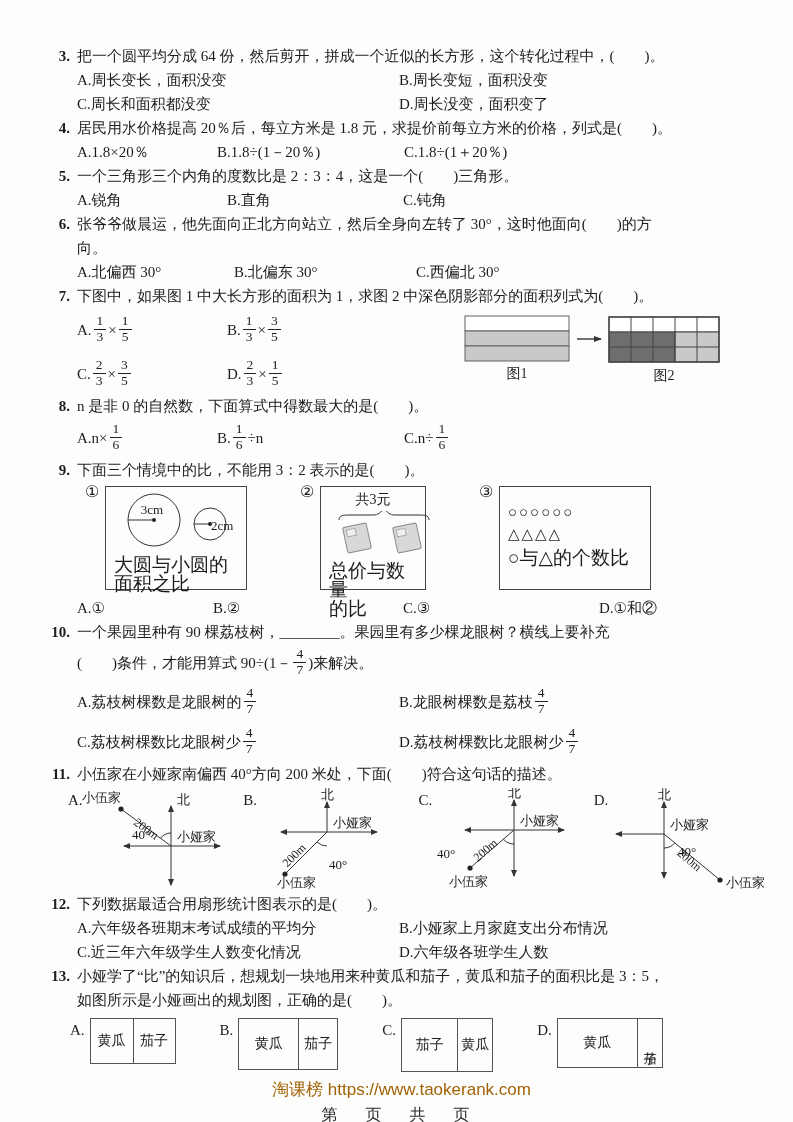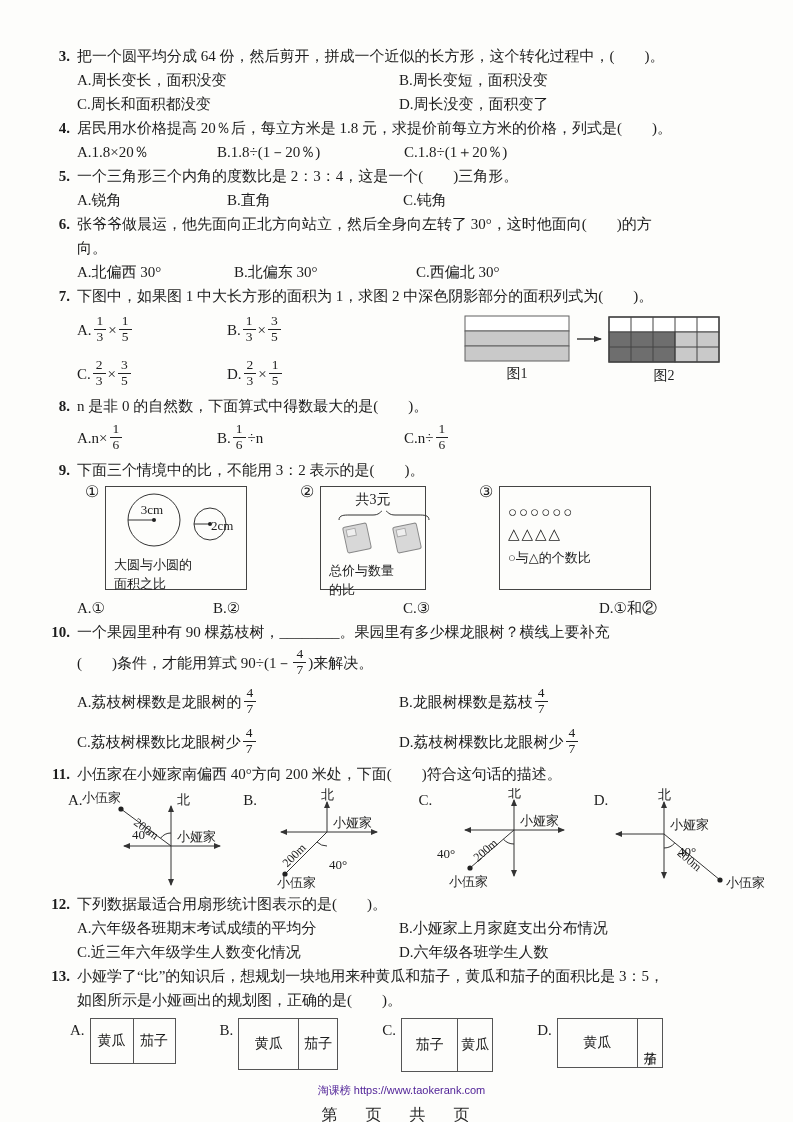--- a/index.html
+++ b/index.html
@@ -25,38 +25,38 @@
   .fline{display:flex;align-items:center;height:40px}
   
   .q7wrap{display:flex;margin-top:2px}
   .q7opts{width:386px;margin-left:37px;display:grid;grid-template-columns:150px 1fr;row-gap:4px}
   .q7fig{flex:1;padding-top:4px}
   
   .boxrow{display:flex;margin-left:48px;margin-top:4px;gap:56px}
   .sbox{position:relative;padding-left:17px}
   .tag{position:absolute;left:-3px;top:-6px;font-size:16px}
   .bframe{border:1.2px solid #444;box-sizing:border-box;padding:5px 8px;height:104px}
-  .cap{font-size:13px;line-height:19px}
+  .cap{font-size:19px;line-height:19px}
   .shapes{font-size:15px;letter-spacing:2px;line-height:22px}
   
   .diarow{display:flex;margin-left:28px;margin-top:2px;gap:6px}
   .dia{position:relative;width:176px;height:104px}
   .dletter{position:absolute;left:0;top:0;z-index:2}
   .dia svg{position:absolute;left:0;top:0}
   
   .plotrow{display:flex;margin-left:30px;margin-top:6px;gap:44px;align-items:flex-start}
   .plot{display:flex;align-items:flex-start}
   .plot .pl{margin-right:5px}
   .pbox{border:1.4px solid #555;display:flex;box-sizing:border-box}
   .pcell{display:flex;align-items:center;justify-content:center;font-size:14px;box-sizing:border-box}
   .pdiv{border-right:1.4px solid #555}
   .vert{writing-mode:vertical-rl;letter-spacing:2px;font-size:13px}
   
-  .wm{text-align:center;color:#4c1d95;font-family:"Liberation Sans","DejaVu Sans",sans-serif;
-      font-size:11px;margin-top:6px}
+  .wm{text-align:center;color:#a16207;font-family:"Liberation Sans","DejaVu Sans",sans-serif;
+      font-size:17px;margin-top:6px}
   .pg{text-align:center;letter-spacing:12px;font-size:16px;color:#2a2a2a;margin-top:1px}
   svg text{fill:#1c1c1c;font-family:"Liberation Serif","DejaVu Serif",serif}
 </style>
 </head>
 <body>
 
 <div class="page">
 
   <div class="q">
     <span class="qnum">3.</span>

